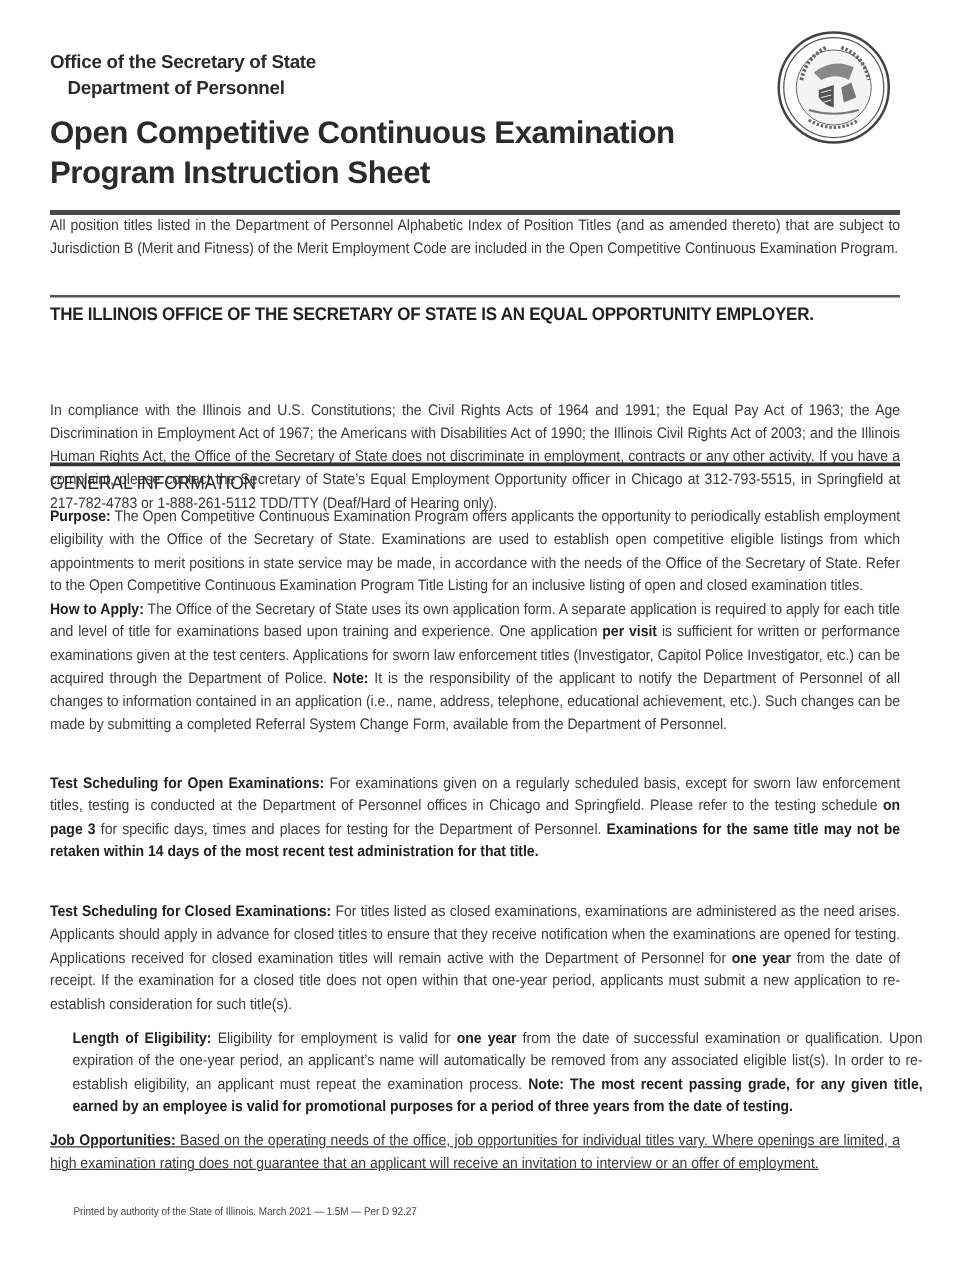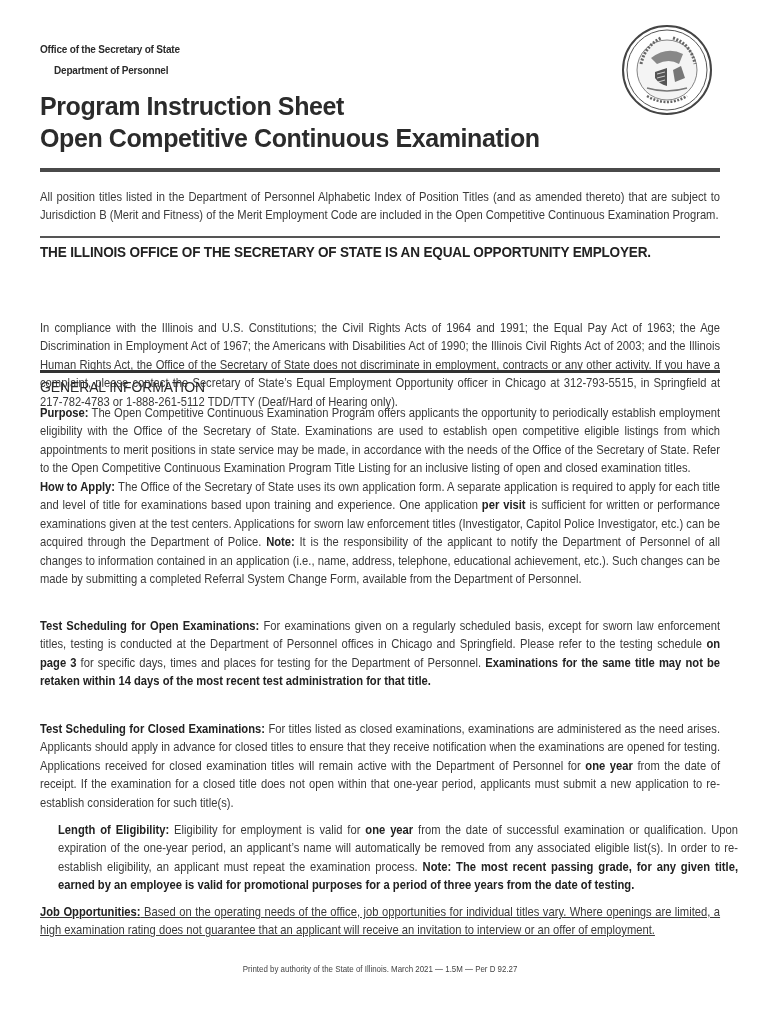--- a/index.html
+++ b/index.html
@@ -1,20 +1,20 @@
 <!DOCTYPE html>
 <html><head>
 <meta charset="utf-8">
 <style>
   html, body { margin: 0; padding: 0; background: #ffffff; }
   body { width: 770px; height: 1024px; position: relative; overflow: hidden;
          font-family: "Liberation Sans", sans-serif; color: #333333; }
   .page { position: absolute; left: 40px; top: 0; width: 680px; }
 
-  .org { position: absolute; left: 0; font-weight: bold; font-size: 10px; color: #2b2b2b;
+  .org { position: absolute; left: 0; font-weight: bold; font-size: 15px; color: #2b2b2b;
          letter-spacing: -0.2px; line-height: 20px; }
   .org.l1 { top: 40px; }
   .org.l2 { top: 61px; margin-left: 14px; }
 
   .title { position: absolute; left: 0; top: 90px; width: 560px; font-weight: bold;
            font-size: 25px; line-height: 32px; color: #2b2b2b; letter-spacing: -0.4px; }
 
   .seal { position: absolute; left: 581px; top: 24px; width: 92px; height: 92px; }
 
   .rule { position: absolute; left: 0; width: 680px; background: #4a4a4a; }
@@ -27,56 +27,56 @@
           font-stretch: condensed; }
   .para b, .para .b { font-weight: bold; color: #222; }
 
   .eoe-head { font-size: 14.6px; font-weight: bold; color: #222; letter-spacing: -0.2px;
               white-space: nowrap; transform: scaleX(0.93); transform-origin: left center; }
   .gen-head { font-size: 15px; font-weight: normal; color: #2b2b2b; letter-spacing: -0.1px;
               transform: scaleX(0.93); transform-origin: left center; white-space: nowrap; }
 
   .squeeze { display: block; width: 740px; transform: scaleX(0.919); transform-origin: left top; }
 
-  .footer { position: absolute; left: 0; top: 964px; width: 680px; text-align: center;
+  .footer { position: absolute; left: 0; top: 964px; width: 680px; text-align: left;
             font-size: 9px; color: #444; }
   .footer span { display: inline-block; transform: scaleX(0.88); }
 </style>
 </head>
 <body>
 
 <div class="page">
 
   <div class="org l1">Office of the Secretary of State</div>
   <div class="org l2">Department of Personnel</div>
 
   <div class="title">
+    <div>Open Competitive Continuous Examination</div>
     <div>Program Instruction Sheet</div>
-    <div>Open Competitive Continuous Examination</div>
   </div>
 
   <div class="seal">
     <svg width="92" height="92" viewBox="0 0 92 92">
       <circle cx="46" cy="46" r="44" fill="#fff" stroke="#444" stroke-width="2"></circle>
       <circle cx="46" cy="46" r="40" fill="none" stroke="#555" stroke-width="1"></circle>
       <circle cx="46" cy="46" r="30" fill="#f4f4f4" stroke="#666" stroke-width="0.8"></circle>
       <path d="M30 34 Q46 22 62 30 L58 40 Q48 34 36 40 Z" fill="#888"></path>
       <path d="M34 48 L46 44 L46 62 Q38 60 34 54 Z" fill="#555"></path>
       <path d="M36 50 L44 48 M36 54 L44 52 M37 58 L44 56" stroke="#eee" stroke-width="0.8"></path>
       <path d="M52 46 L60 42 L64 54 L54 58 Z" fill="#777"></path>
       <path d="M26 64 Q46 70 66 64" stroke="#777" stroke-width="1.5" fill="none"></path>
       <path d="M20 40 Q24 22 40 14" stroke="#666" stroke-width="3" fill="none" stroke-dasharray="2 1.5"></path>
       <path d="M52 14 Q70 20 74 40" stroke="#666" stroke-width="3" fill="none" stroke-dasharray="2 1.5"></path>
       <path d="M26 72 Q46 84 66 72" stroke="#666" stroke-width="2.5" fill="none" stroke-dasharray="2 1.5"></path>
     </svg>
   </div>
 
   <div class="rule r1"></div>
 
-  <div class="block para" style="top:188px;">
+  <div class="block para" style="top:171px;">
     <span class="squeeze">All position titles listed in the Department of Personnel Alphabetic Index of Position Titles (and as amended thereto) that are subject to Jurisdiction B (Merit and Fitness) of the Merit Employment Code are included in the Open Competitive Continuous Examination Program.</span>
   </div>
 
   <div class="rule r2"></div>
 
   <div class="block eoe-head" style="top:244px;">THE ILLINOIS OFFICE OF THE SECRETARY OF STATE IS AN EQUAL OPPORTUNITY EMPLOYER.</div>
 
   <div class="block para" style="top:271px;margin-top:48px;">
     <span class="squeeze">In compliance with the Illinois and U.S. Constitutions; the Civil Rights Acts of 1964 and 1991; the Equal Pay Act of 1963; the Age Discrimination in Employment Act of 1967; the Americans with Disabilities Act of 1990; the Illinois Civil Rights Act of 2003; and the Illinois Human Rights Act, the Office of the Secretary of State does not discriminate in employment, contracts or any other activity. If you have a complaint, please contact the Secretary of State’s Equal Employment Opportunity officer in Chicago at 312-793-5515, in Springfield at 217-782-4783 or 1-888-261-5112 TDD/TTY (Deaf/Hard of Hearing only).</span>
   </div>

